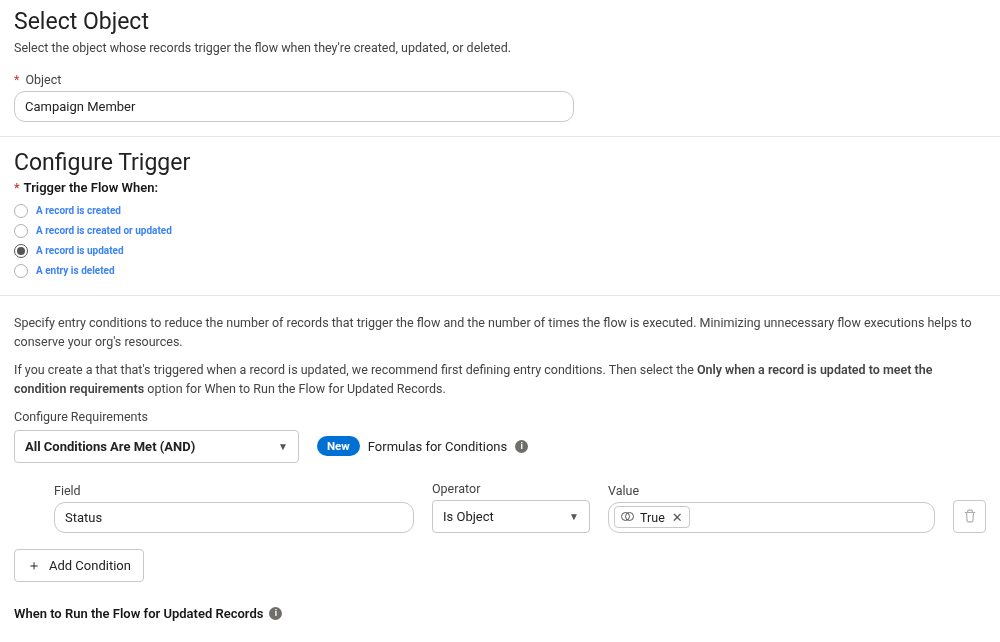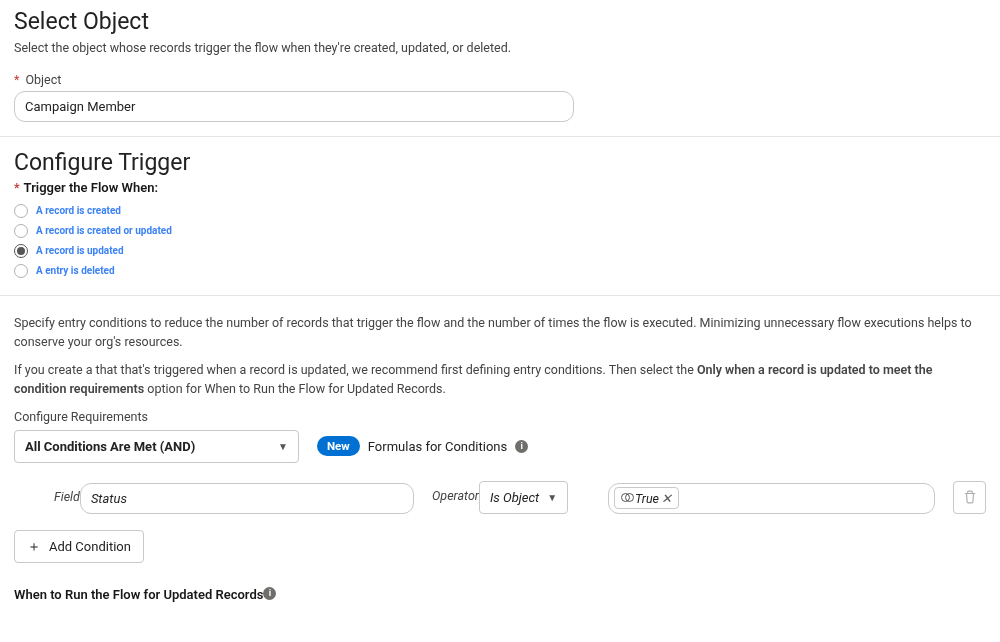--- a/index.html
+++ b/index.html
@@ -51,44 +51,44 @@
     border-radius:999px; padding:3px 10px;
   }
   .formulas-row { display:flex; align-items:center; gap:8px; height:33px;}
   .formulas-text { font-size:13px; color:#222;text-align:center; }
   .info-icon {
     width:13px; height:13px; border-radius:50%; background:#706e6b; color:#fff;
     display:inline-flex; align-items:center; justify-content:center; font-size:9px;
     font-weight:700; line-height:1;
   }
   .cond-row { display:flex; gap:18px; margin-top:18px; padding-left:40px; align-items:flex-end; }
-  .cond-col { display:flex; flex-direction:row;font-style:italic; }
+  .cond-col { display:flex; flex-direction:column; }
   .cond-col .field-label { margin-bottom:4px; }
   .field-col { width:360px; }
   .operator-col { width:158px; }
   .value-col { flex:1; }
   .value-col .text-input { padding:0 5px; }
   .pill-token {
-    display:inline-flex; align-items:center; border:1px solid #c9c9c9;
+    display:inline-flex; align-items:center; gap:5px; border:1px solid #c9c9c9;
     border-radius:4px; padding:2px 6px; font-size:12.5px; color:#222; height:22px;
   }
   .pill-token .close { font-size:13px; color:#555; cursor:pointer; margin-left:2px; }
   .trash-box {
     width:33px; height:33px; border:1px solid #c9c9c9; border-radius:4px;
     display:flex; align-items:center; justify-content:center; cursor:pointer;
     color:#706e6b;
   }
   .add-cond-btn {
     display:inline-flex; align-items:center; gap:8px; border:1px solid #c9c9c9;
     border-radius:4px; height:33px; padding:0 12px; font-size:13px; color:#222;
     cursor:pointer; margin-top:16px;
   }
   .plus { font-size:14px; line-height:1; }
   .when-run-block { margin-top:24px; }
-  .when-run-title { font-weight:600; font-size:13px; display:flex; align-items:flex-start; }
+  .when-run-title { font-weight:600; font-size:13px; display:flex; align-items:center; gap:6px;}
   .venn { display:inline-flex; position:relative; width:14px; height:10px; }
   .venn span { position:absolute; width:9px; height:9px; border:1px solid #555; border-radius:50%; top:0; }
   .venn .c1 { left:0; }
   .venn .c2 { left:4px; }
 </style>
 </head>
 <body>
 
 <div class="section">
   <h2 class="section-title">Select Object</h2>
@@ -168,20 +168,21 @@
       </div>
     </div>
     <div class="cond-col operator-col">
       <div class="field-label">Operator</div>
       <div class="select-box">
         <span>Is Object</span>
         <span class="select-caret">▼</span>
       </div>
     </div>
     <div class="cond-col value-col">
+      <div class="field-label">Value</div>
       <div class="text-input">
         <span class="pill-token">
           <span class="venn">
               <span class="c1"></span>
               <span class="c2"></span>
             </span>
           <span>True</span>
           <span class="close">✕</span>
         </span>
       </div>

